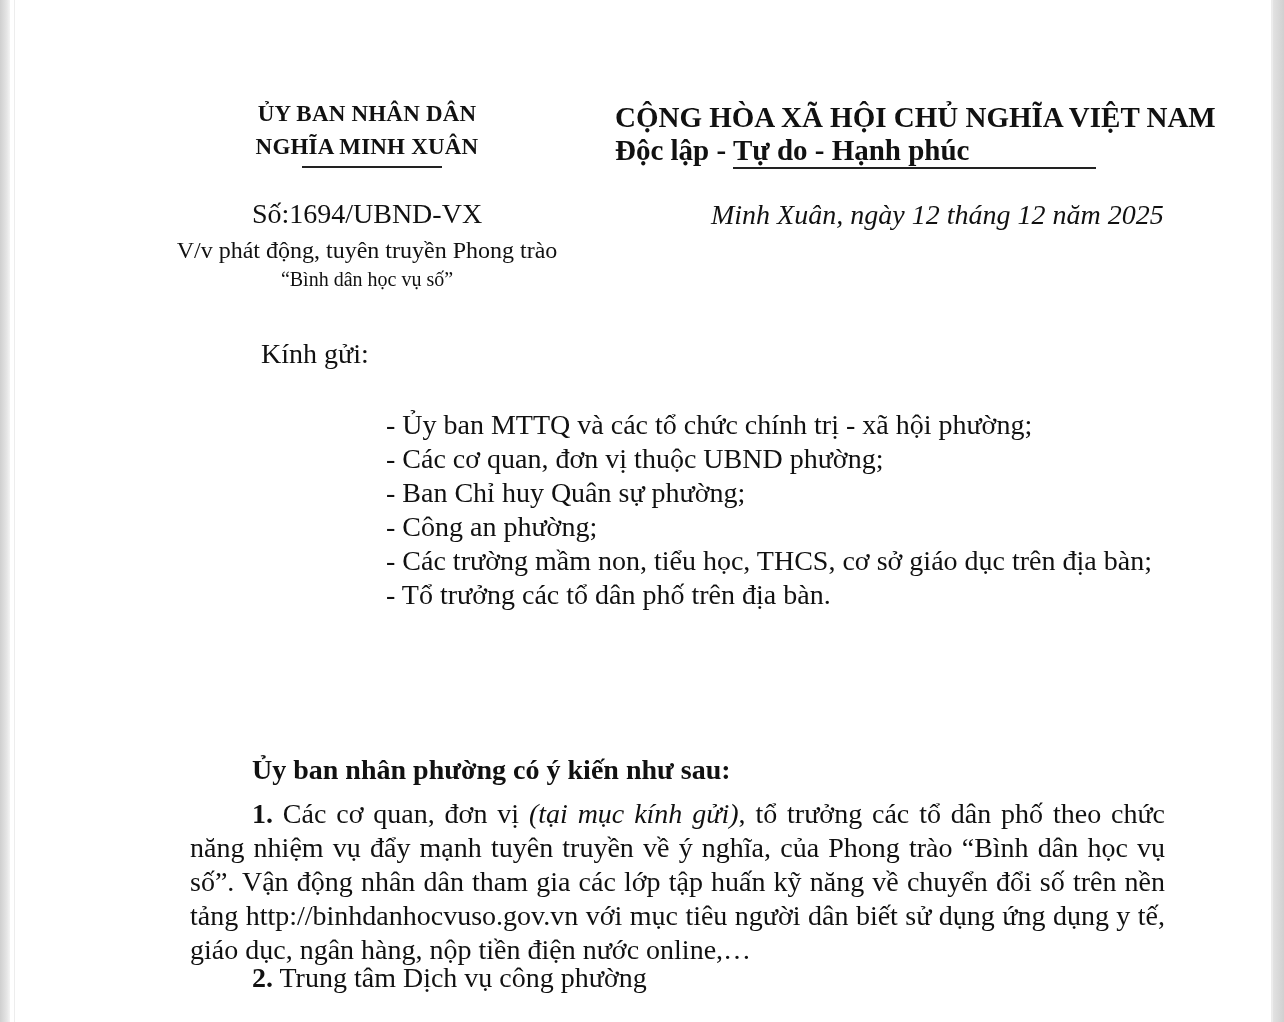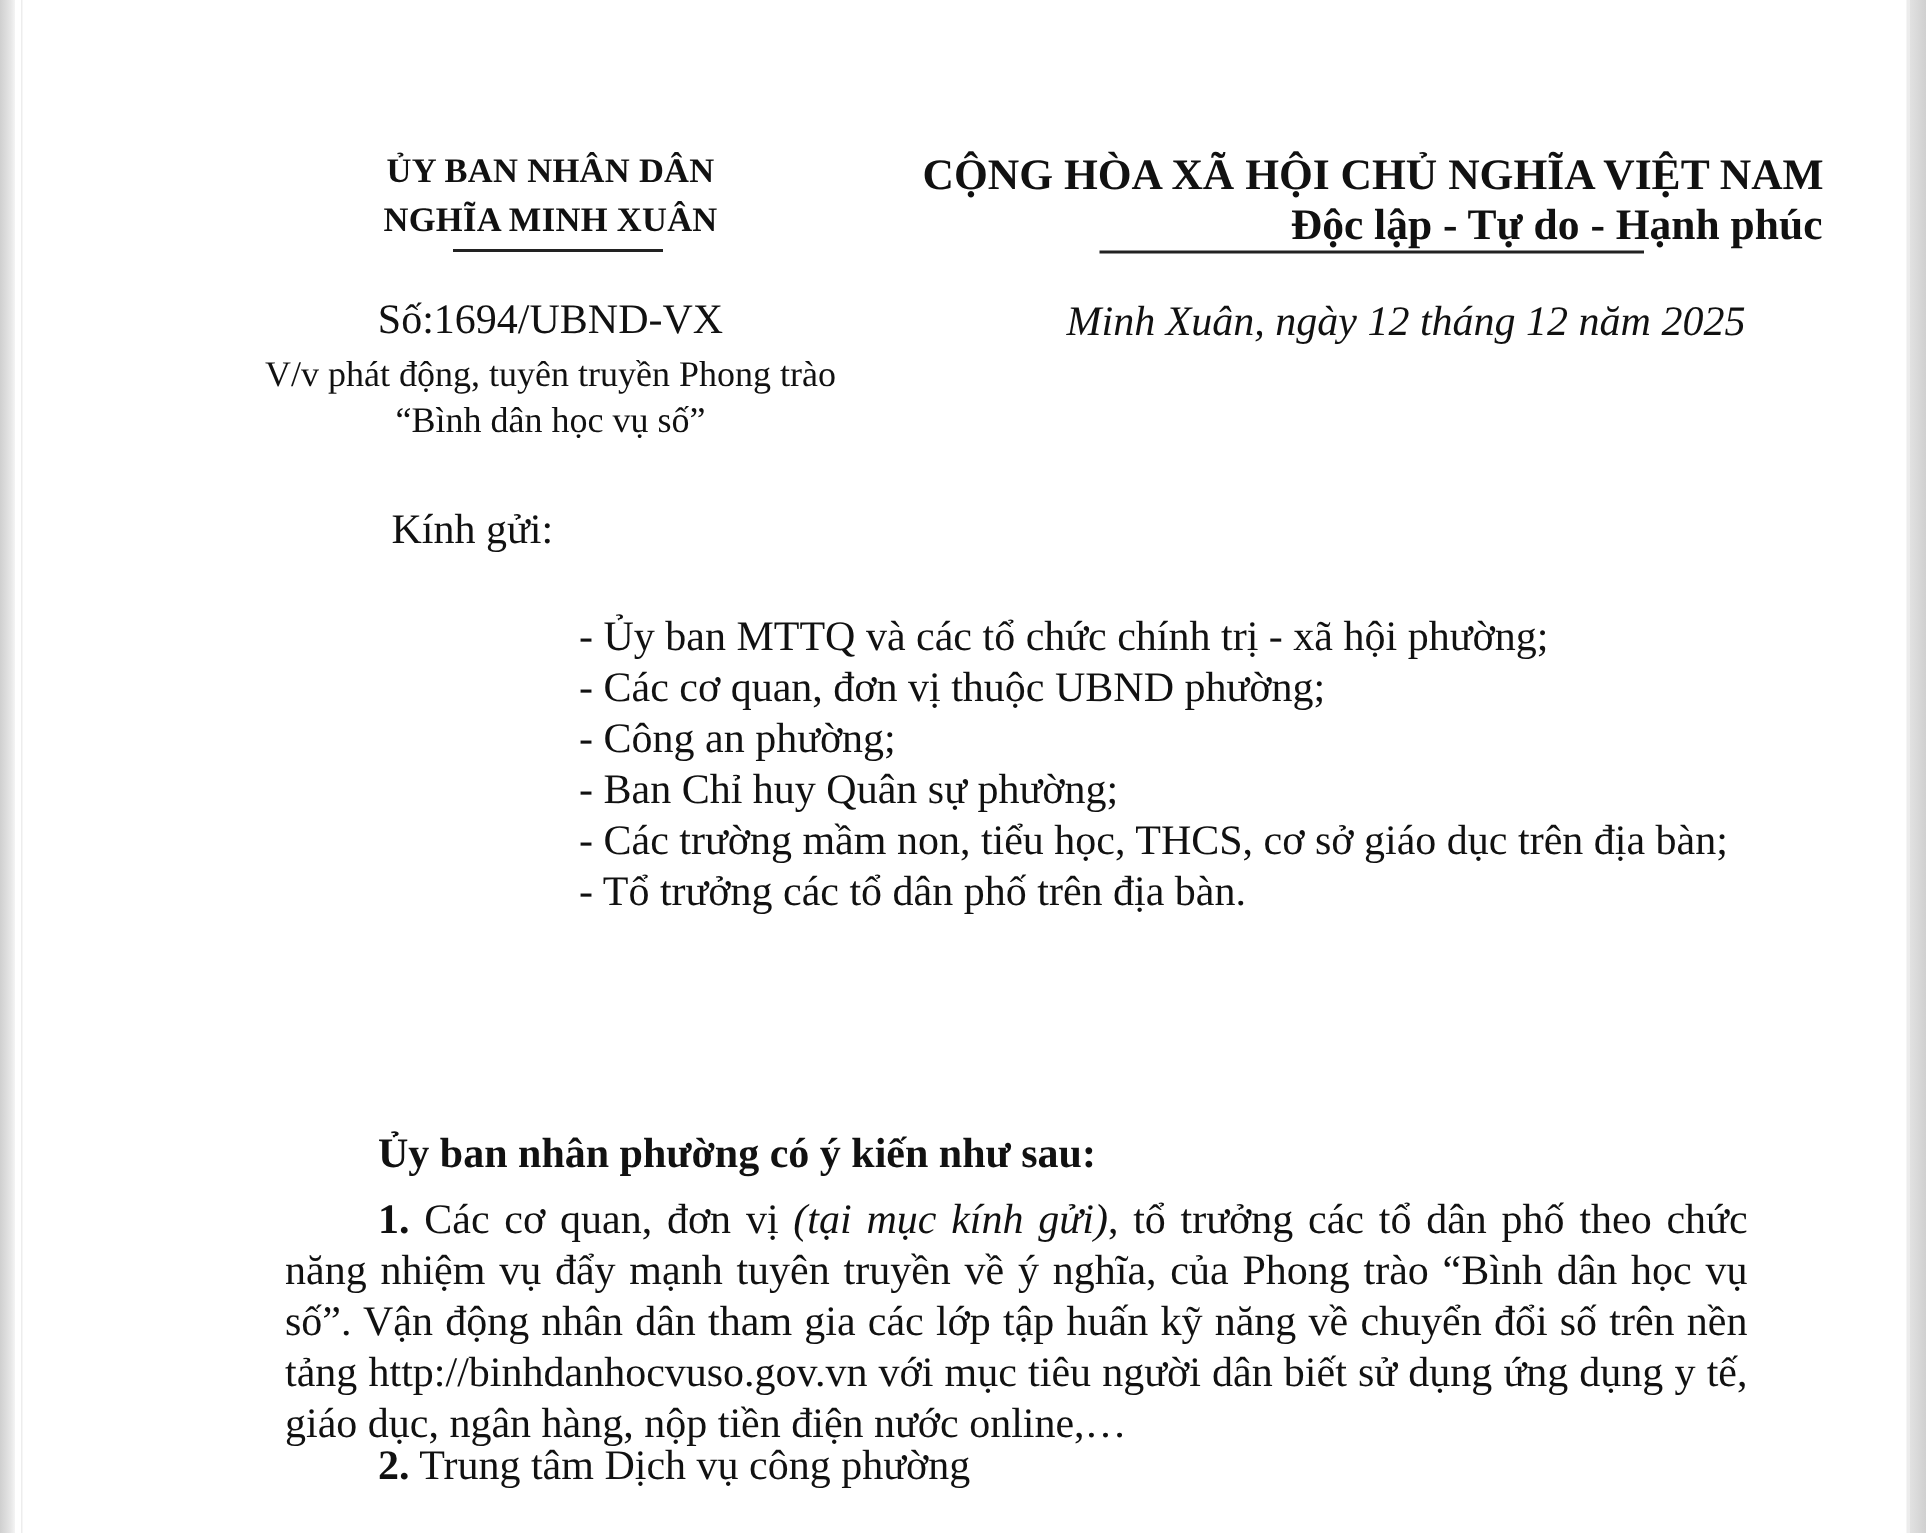--- a/index.html
+++ b/index.html
@@ -44,29 +44,29 @@
       text-align: center;
       width: 420px;
     }
     .org1 { left: 142px; top: 101px; }
     .org2 { left: 142px; top: 134px; }
     .underline-left {
       position: absolute; left: 287px; top: 166px; width: 140px; height: 2px; background: #222;
     }
     .so-line { left: 142px; top: 198px; width: 420px; text-align: center; font-size: 28px; }
     .vv1 { left: 142px; top: 237px; width: 420px; text-align: center; font-size: 24px; }
-    .vv2 { left: 142px; top: 268px; width: 420px; text-align: center; font-size: 24px; }
+    .vv2 { left: 142px; top: 268px; width: 420px; text-align: center; font-size: 20px; }
 
     
     .nation {
       left: 600px; top: 101px; width: 600px; text-align: center;
       font-weight: bold; font-size: 29px;
     }
     .motto {
-      left: 600px; top: 134px; width: 600px; text-align: right;
+      left: 600px; top: 134px; width: 600px; text-align: left;
       font-weight: bold; font-size: 29px;
     }
     .underline-right {
       position: absolute; left: 718px; top: 167px; width: 363px; height: 2px; background: #222;
     }
     .date-line {
       left: 696px; top: 199px; font-style: italic; font-size: 28px;
     }
 
     
@@ -110,22 +110,22 @@
     <div class="abs nation">CỘNG HÒA XÃ HỘI CHỦ NGHĨA VIỆT NAM</div>
     <div class="abs motto">Độc lập - Tự do - Hạnh phúc</div>
     <div class="underline-right"></div>
     <div class="abs date-line">Minh Xuân, ngày 12  tháng 12 năm 2025</div>
   </div>
 
   <div class="abs kinh-gui">Kính gửi:</div>
   <div class="recipients">
     <div class="recipient">- Ủy ban MTTQ và các tổ chức chính trị - xã hội phường;</div>
     <div class="recipient">- Các cơ quan, đơn vị thuộc UBND phường;</div>
+    <div class="recipient">- Ban Chỉ huy Quân sự phường;</div>
     <div class="recipient">- Công an phường;</div>
-    <div class="recipient">- Ban Chỉ huy Quân sự phường;</div>
     <div class="recipient">- Các trường mầm non, tiểu học, THCS, cơ sở giáo dục trên địa bàn;</div>
     <div class="recipient">- Tổ trưởng các tổ dân phố trên địa bàn.</div>
   </div>
 
 
   <div class="heading">Ủy ban nhân phường có ý kiến như sau:</div>
 
   <div class="body-text para2"><span class="num">1.</span><span> Các cơ quan, đơn vị </span><span class="it">(tại mục kính gửi)</span><span>, tổ trưởng các tổ dân phố theo chức năng nhiệm vụ đẩy mạnh tuyên truyền về ý nghĩa, của Phong trào “Bình dân học vụ số”. Vận động nhân dân tham gia các lớp tập huấn kỹ năng về chuyển đổi số trên nền tảng http://binhdanhocvuso.gov.vn với mục tiêu người dân biết sử dụng ứng dụng y tế, giáo dục, ngân hàng, nộp tiền điện nước online,…</span></div>
 
   <div class="item2"><span class="num">2.</span><span> Trung tâm Dịch vụ công phường</span></div>

